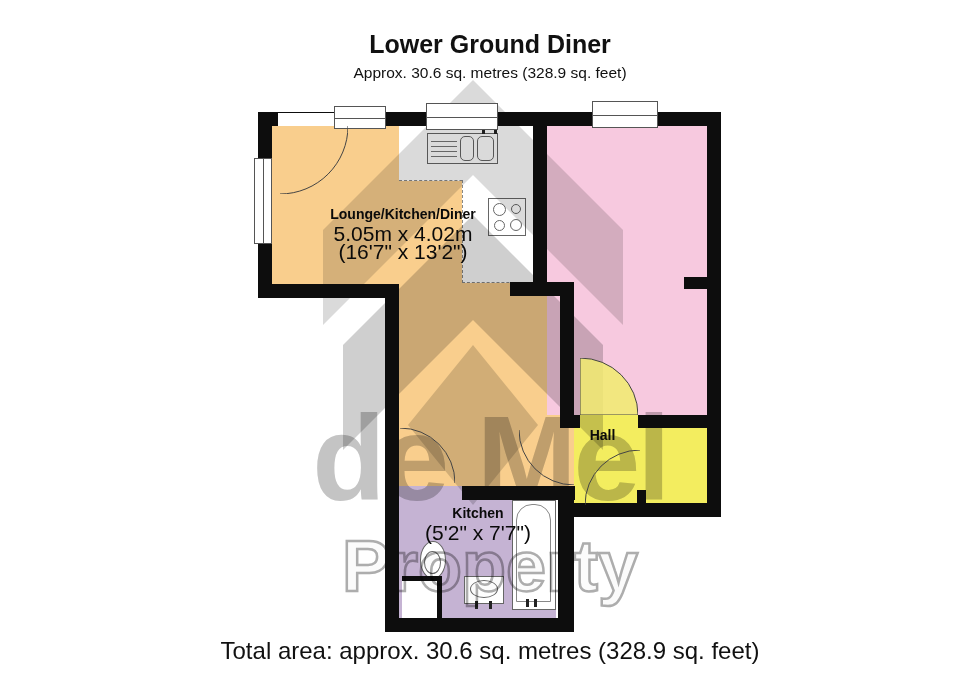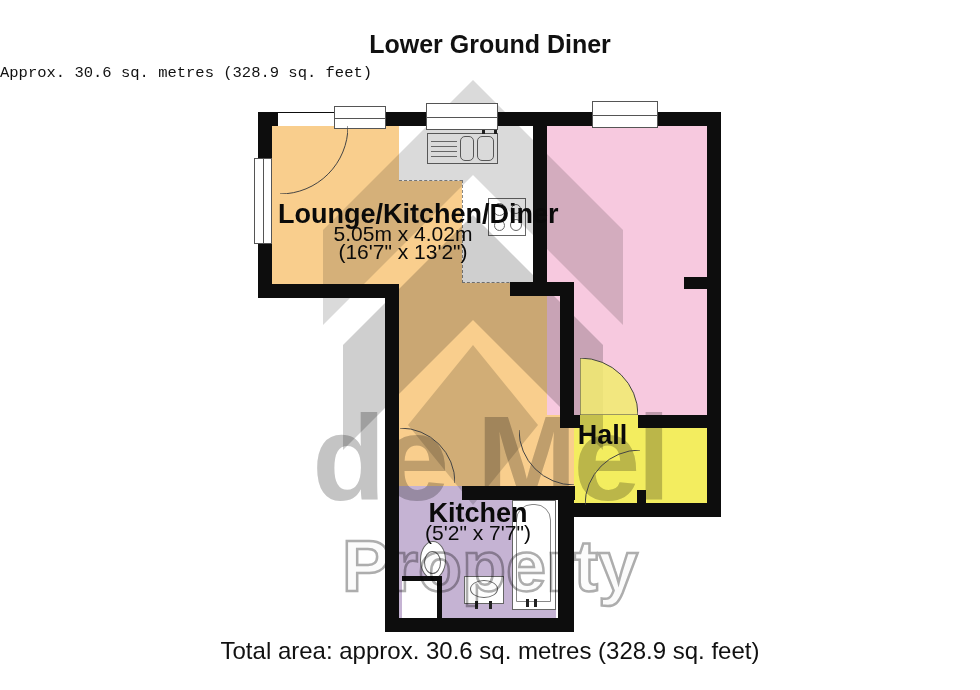--- a/index.html
+++ b/index.html
@@ -3,21 +3,21 @@
 <meta charset="utf-8">
 <style>
   html,body{margin:0;padding:0;background:#ffffff;}
   #canvas{
     position:relative;width:980px;height:690px;background:#ffffff;overflow:hidden;
     font-family:"Liberation Sans", sans-serif;color:#111;
   }
   .abs{position:absolute;}
   
   .title{left:0;top:30px;width:980px;text-align:center;font-size:25px;font-weight:bold;z-index:40;}
-  .subtitle{left:0;top:64px;width:980px;text-align:left;font-size:15.5px;z-index:40;font-family:Liberation Mono, monospace;}
+  .subtitle{left:0;top:64px;width:980px;text-align:center;font-size:15.5px;z-index:40;}
   .total{left:0;top:637px;width:980px;text-align:center;font-size:24px;z-index:40;}
   .disclaimer{left:0;top:672px;width:980px;text-align:center;font-size:7.4px;color:#333;z-index:40;}
   
   .room{z-index:1;}
   .f-lounge{background:#F9CE8D;}
   .f-bed{background:#F7C9DF;}
   .f-hall{background:#F3ED5F;}
   .f-bath{background:#C5B3D3;}
   .kitchen{background:#ffffff;z-index:2;}
   .k-top{border-bottom:1px dashed #888;}
@@ -47,21 +47,21 @@
   .wm-band2{left:343px;top:215px;width:260px;height:235px;background:#CFCFCF;
     clip-path:polygon(0 130px,130px 0,260px 130px,260px 235px,130px 105px,0 235px);}
   .wm-band3{left:408px;top:345px;width:130px;height:160px;background:#D6D6D6;
     clip-path:polygon(50% 0,100% 50%,50% 100%,0 50%);}
   .wm-text1{left:200px;top:398px;width:580px;text-align:center;font-size:120px;font-weight:bold;
     color:#C4C4C4;letter-spacing:-3px;line-height:1;}
   .wm-text2{left:300px;top:530px;width:380px;text-align:center;font-size:72px;font-weight:bold;
     color:rgba(240,240,240,0.25);-webkit-text-stroke:2.5px #ADADAD;line-height:1;}
   
   .label{z-index:20;text-align:center;color:#0a0a0a;}
-  .rname{font-size:27px;font-weight:bold;line-height:22px;}
+  .rname{font-size:14px;font-weight:bold;line-height:22px;}
   .rdim{font-size:21px;line-height:18px;}
 </style>
 </head>
 <body>
 
 <div id="canvas">
 
   <div class="abs title">Lower Ground Diner</div>
   <div class="abs subtitle">Approx. 30.6 sq. metres (328.9 sq. feet)</div>
 

